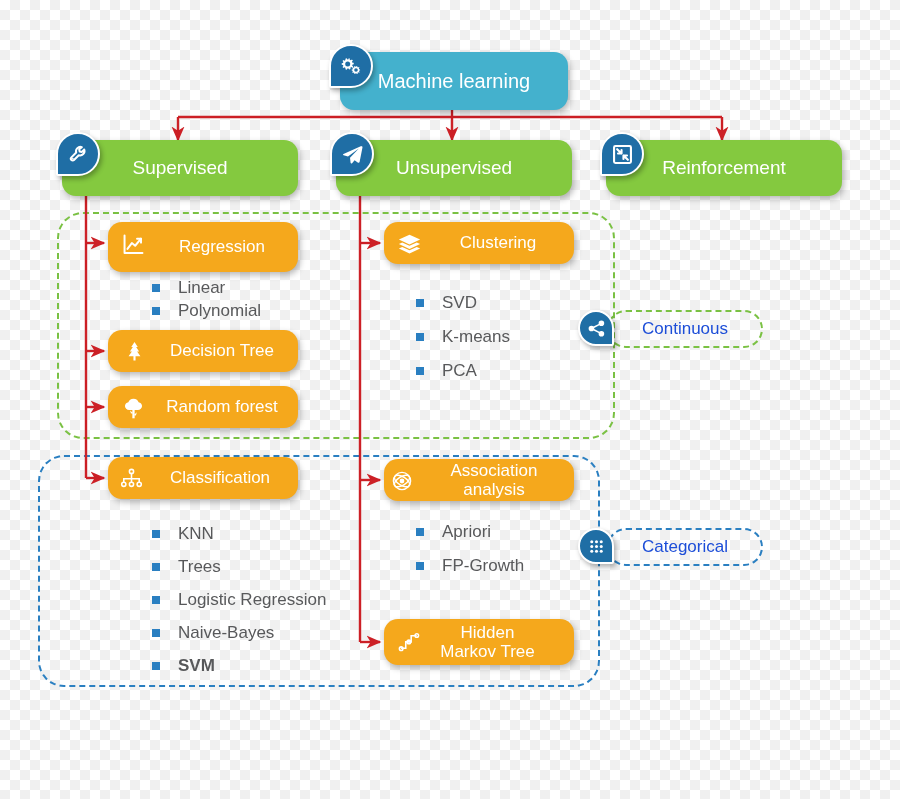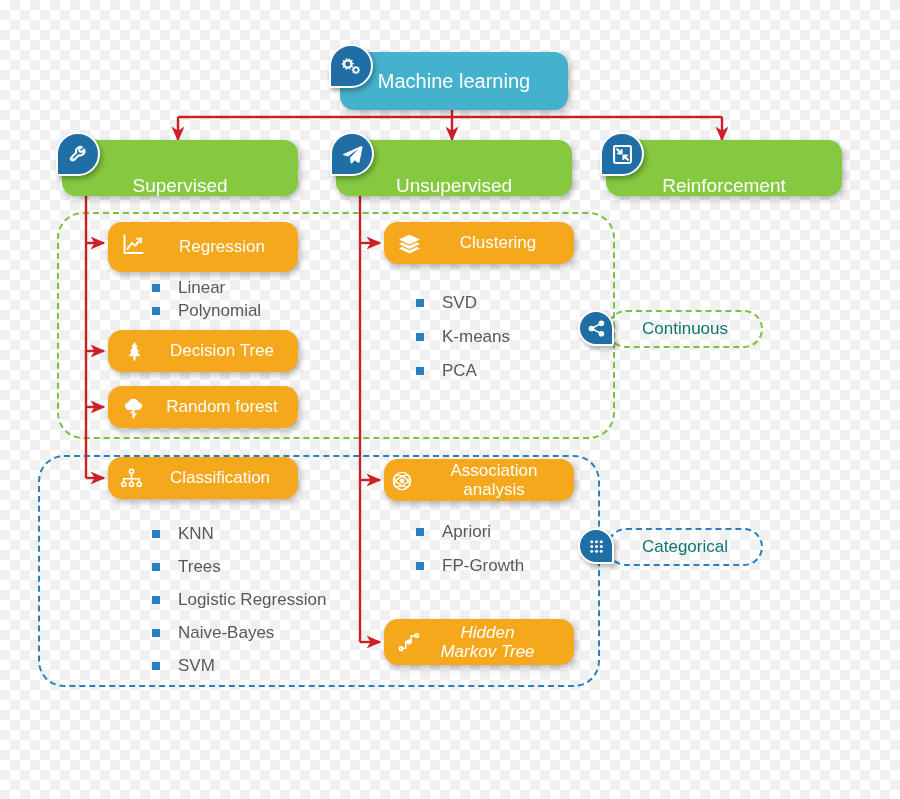--- a/index.html
+++ b/index.html
@@ -18,21 +18,21 @@
 
   
   .node{
     position:absolute;display:flex;align-items:center;justify-content:center;
     border-radius:14px;color:#ffffff;text-align:center;
     box-shadow:2px 3px 6px rgba(0,0,0,0.28);
     box-sizing:border-box;
   }
   .node .label{width:100%;line-height:1.12;padding:0 8px;}
   .node.teal{background:#44b1cd;}
-  .node.green{background:#84c93f;align-items:flex-end;}
+  .node.green{background:#84c93f;}
   .node.orange{background:#f5a81c;}
 
   
   .node.orange .label{font-weight:400;}
 
   
   .badge{
     position:absolute;width:44px;height:44px;
     background:#1f6ea5;
     border-radius:50% 50% 50% 2px;
@@ -57,21 +57,21 @@
 
   
   .group{position:absolute;box-sizing:border-box;border-radius:26px;}
   .group.greenline{border:2px dashed #7ac143;}
   .group.blueline{border:2px dashed #2a7fc1;}
 
   
   .tag{
     position:absolute;box-sizing:border-box;border-radius:22px;
     display:flex;align-items:center;justify-content:center;
-    color:#0f766e;background:transparent;
+    color:#1d4ed8;background:transparent;
   }
   .tag.greenline{border:2px dashed #7ac143;}
   .tag.blueline{border:2px dashed #2a7fc1;}
 </style>
 </head>
 <body>
 
 <div id="stage">
 
   <div class="group greenline" style="left:57px;top:212px;width:558px;height:227px;"></div>
@@ -237,21 +237,21 @@
       <span class="bullet-tx">Trees</span>
     </div>
     <div class="bullet-row" style="height:33px;">
       <span class="bullet-sq"></span>
       <span class="bullet-tx">Logistic Regression</span>
     </div>
     <div class="bullet-row" style="height:33px;">
       <span class="bullet-sq"></span>
       <span class="bullet-tx">Naive-Bayes</span>
     </div>
-    <div class="bullet-row" style="height:33px;">
+    <div class="bullet-row" style="height:33px;font-weight:bold;">
       <span class="bullet-sq"></span>
       <span class="bullet-tx">SVM</span>
     </div>
   </div>
 
   <div class="node orange" style="left:384px;top:459px;width:190px;height:42px;font-size:17px;padding-left:30px;">
     <span class="label">Association analysis</span>
   </div>
   <div class="boxicon" style="left:389px;top:468px;width:25px;height:25px;">
     <svg width="24" height="24" viewBox="0 0 24 24" fill="none" stroke="#ffffff" stroke-width="1.4">
@@ -265,21 +265,21 @@
     <div class="bullet-row" style="height:34px;">
       <span class="bullet-sq"></span>
       <span class="bullet-tx">Apriori</span>
     </div>
     <div class="bullet-row" style="height:34px;">
       <span class="bullet-sq"></span>
       <span class="bullet-tx">FP-Growth</span>
     </div>
   </div>
 
-  <div class="node orange" style="left:384px;top:619px;width:190px;height:46px;font-size:17px;padding-left:17px;font-style:italic;">
+  <div class="node orange" style="left:384px;top:619px;width:190px;height:46px;font-size:17px;padding-left:17px;">
     <span class="label">
       <span>Hidden</span><br>
       <span>Markov Tree</span>
     </span>
   </div>
   <div class="boxicon" style="left:396px;top:629px;width:26px;height:26px;">
     <svg width="25" height="25" viewBox="0 0 24 24" fill="none" stroke="#ffffff" stroke-width="1.5" stroke-linecap="round">
       <path d="M4.4 17.6 L8.4 17.6 L8.4 11.4 L13.6 11.4 L13.6 5.6 L18.4 5.6"></path>
       <circle cx="4.0" cy="17.9" r="1.7"></circle>
       <circle cx="11.4" cy="11.4" r="1.7"></circle>

